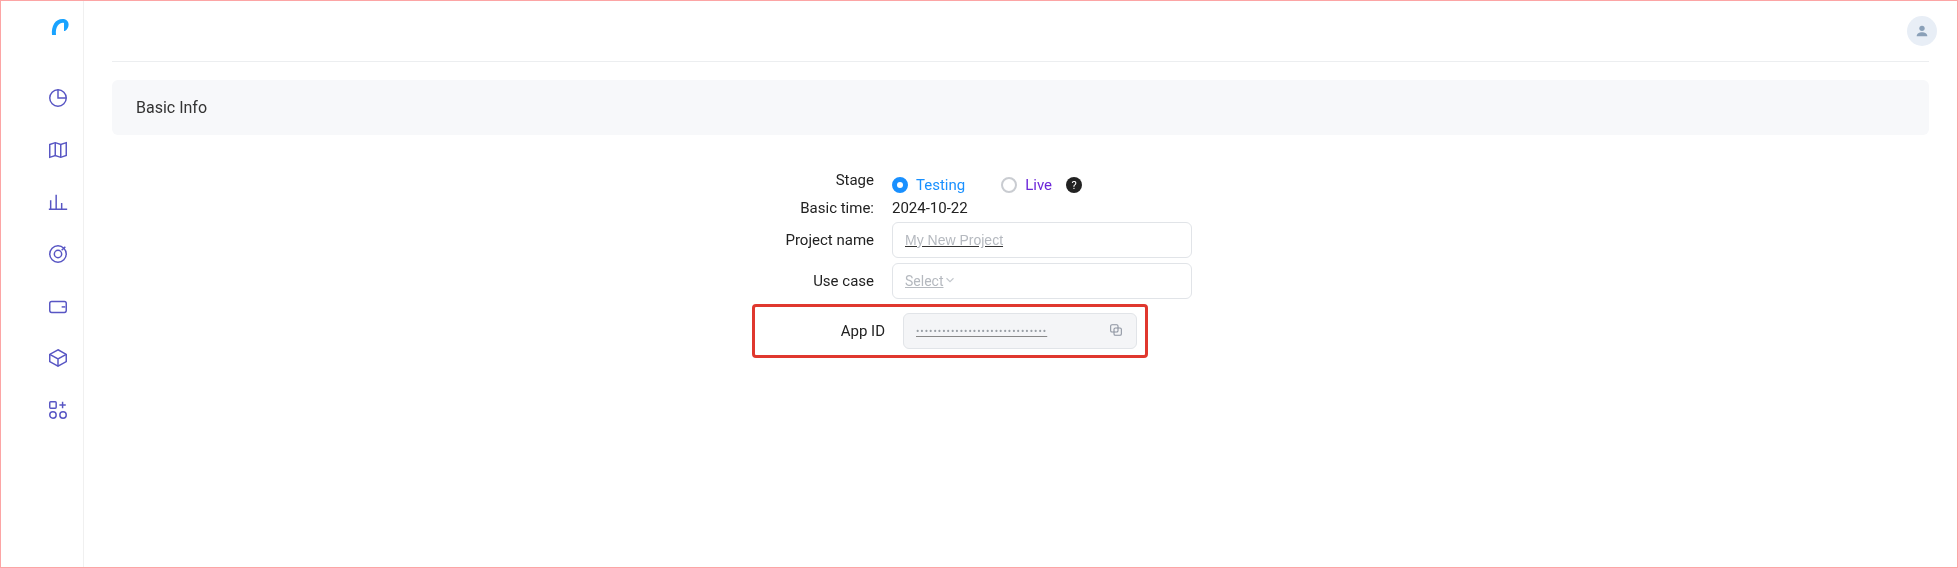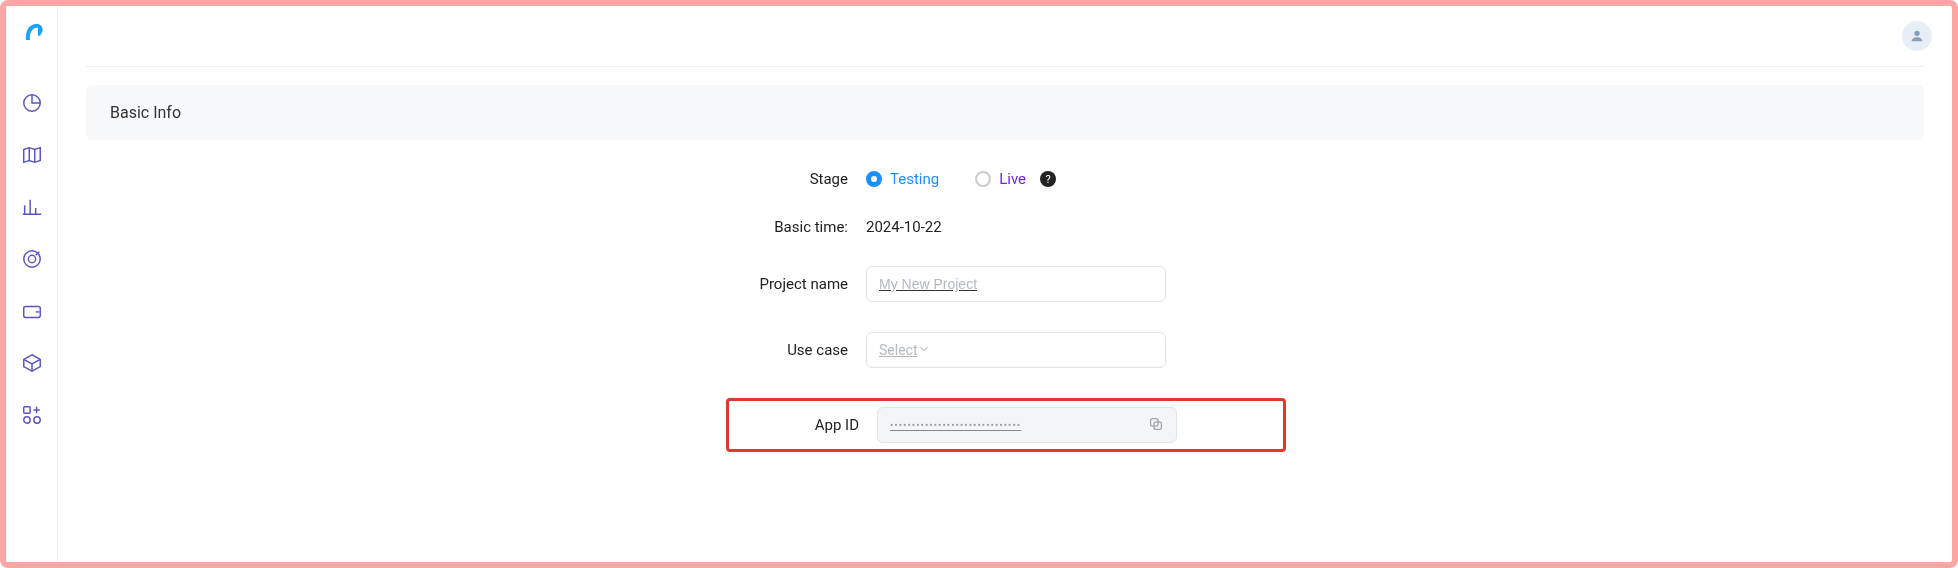--- a/index.html
+++ b/index.html
@@ -5,25 +5,26 @@
   * { box-sizing: border-box; margin: 0; padding: 0; }
   body {
     font-family: -apple-system, BlinkMacSystemFont, "Segoe UI", Roboto, Helvetica, Arial, sans-serif;
     background: #fff;
     color: #1f1f1f;
     font-size: 14px;
   }
   .app-frame {
     width: 1958px;
     height: 568px;
-    border: 6px solid #fca5a5;
-    border-radius: 8px;
+    border: 1px solid #fca5a5;
+    border-radius: 0;
     display: flex;
     overflow: hidden;
     position: relative;
+    padding-left: 31px;
   }
   
   .sidebar {
     width: 52px;
     background: #fff;
     border-right: 1px solid #f0f0f0;
     display: flex;
     flex-direction: column;
     align-items: center;
     padding-top: 10px;
@@ -76,21 +77,21 @@
     border-radius: 6px;
     padding: 18px 24px;
     font-size: 16px;
     color: #333;
     margin-bottom: 30px;
   }
   
   .form-rows {
     display:flex;
     flex-direction:column;
-    gap: 30px;
+    gap: 5px;
     align-items: stretch;
     max-width: 1100px;
     margin-left: 640px;
   }
   .form-row {
     display:flex;
     align-items:center;
   }
   .form-label {
     text-align: right;
@@ -98,21 +99,21 @@
     font-size:15px;
     flex: 0 0 140px;
     padding-right: 18px;
   }
   .form-control-area {
     flex: 0 0 300px;
     display:flex;
     align-items:center;
     gap: 28px;
   }
-  .radio-group { display:flex; align-items:center; gap:36px; }
+  .radio-group { display:flex; align-items:center; gap:36px;margin-top:11px; }
   .radio-item { display:flex; align-items:center; gap:8px; cursor:pointer;}
   .radio-outer {
     width:16px;height:16px;border-radius:50%;
     border:2px solid #c9ccd1; display:flex;align-items:center;justify-content:center;
   }
   .radio-item.selected .radio-outer { border-color:#1990ff; background:#1990ff; }
   .radio-inner-dot { width:6px;height:6px;border-radius:50%;background:#fff; display:none;}
   .radio-item.selected .radio-inner-dot{display:block;}
   .radio-label {font-size:15px;color:#6d28d9;}
   .radio-item.selected .radio-label{color:#1990ff;}
@@ -132,21 +133,21 @@
   .select-caret{color:#c4c8cd;}
   .readonly-input{
     background:#f4f5f7;display:flex;align-items:center;justify-content:space-between;color:#888;
   }
   .dots{
     letter-spacing:1px;color:#9aa0a6;font-size:10px;
   }
   .copy-icn{color:#8c93a0;cursor:pointer;}
   .highlight-box{
     border:3px solid #e0382e;border-radius:4px;padding:6px 8px 6px 0;
-    display:flex;align-items:center;width:560px;
+    display:flex;align-items:center;width:396px;
   }
   .highlight-box .form-label{flex:0 0 148px;}
 </style>
 </head>
 <body>
 
 <div class="app-frame">
 
   <div class="sidebar">
     <div class="logo">

